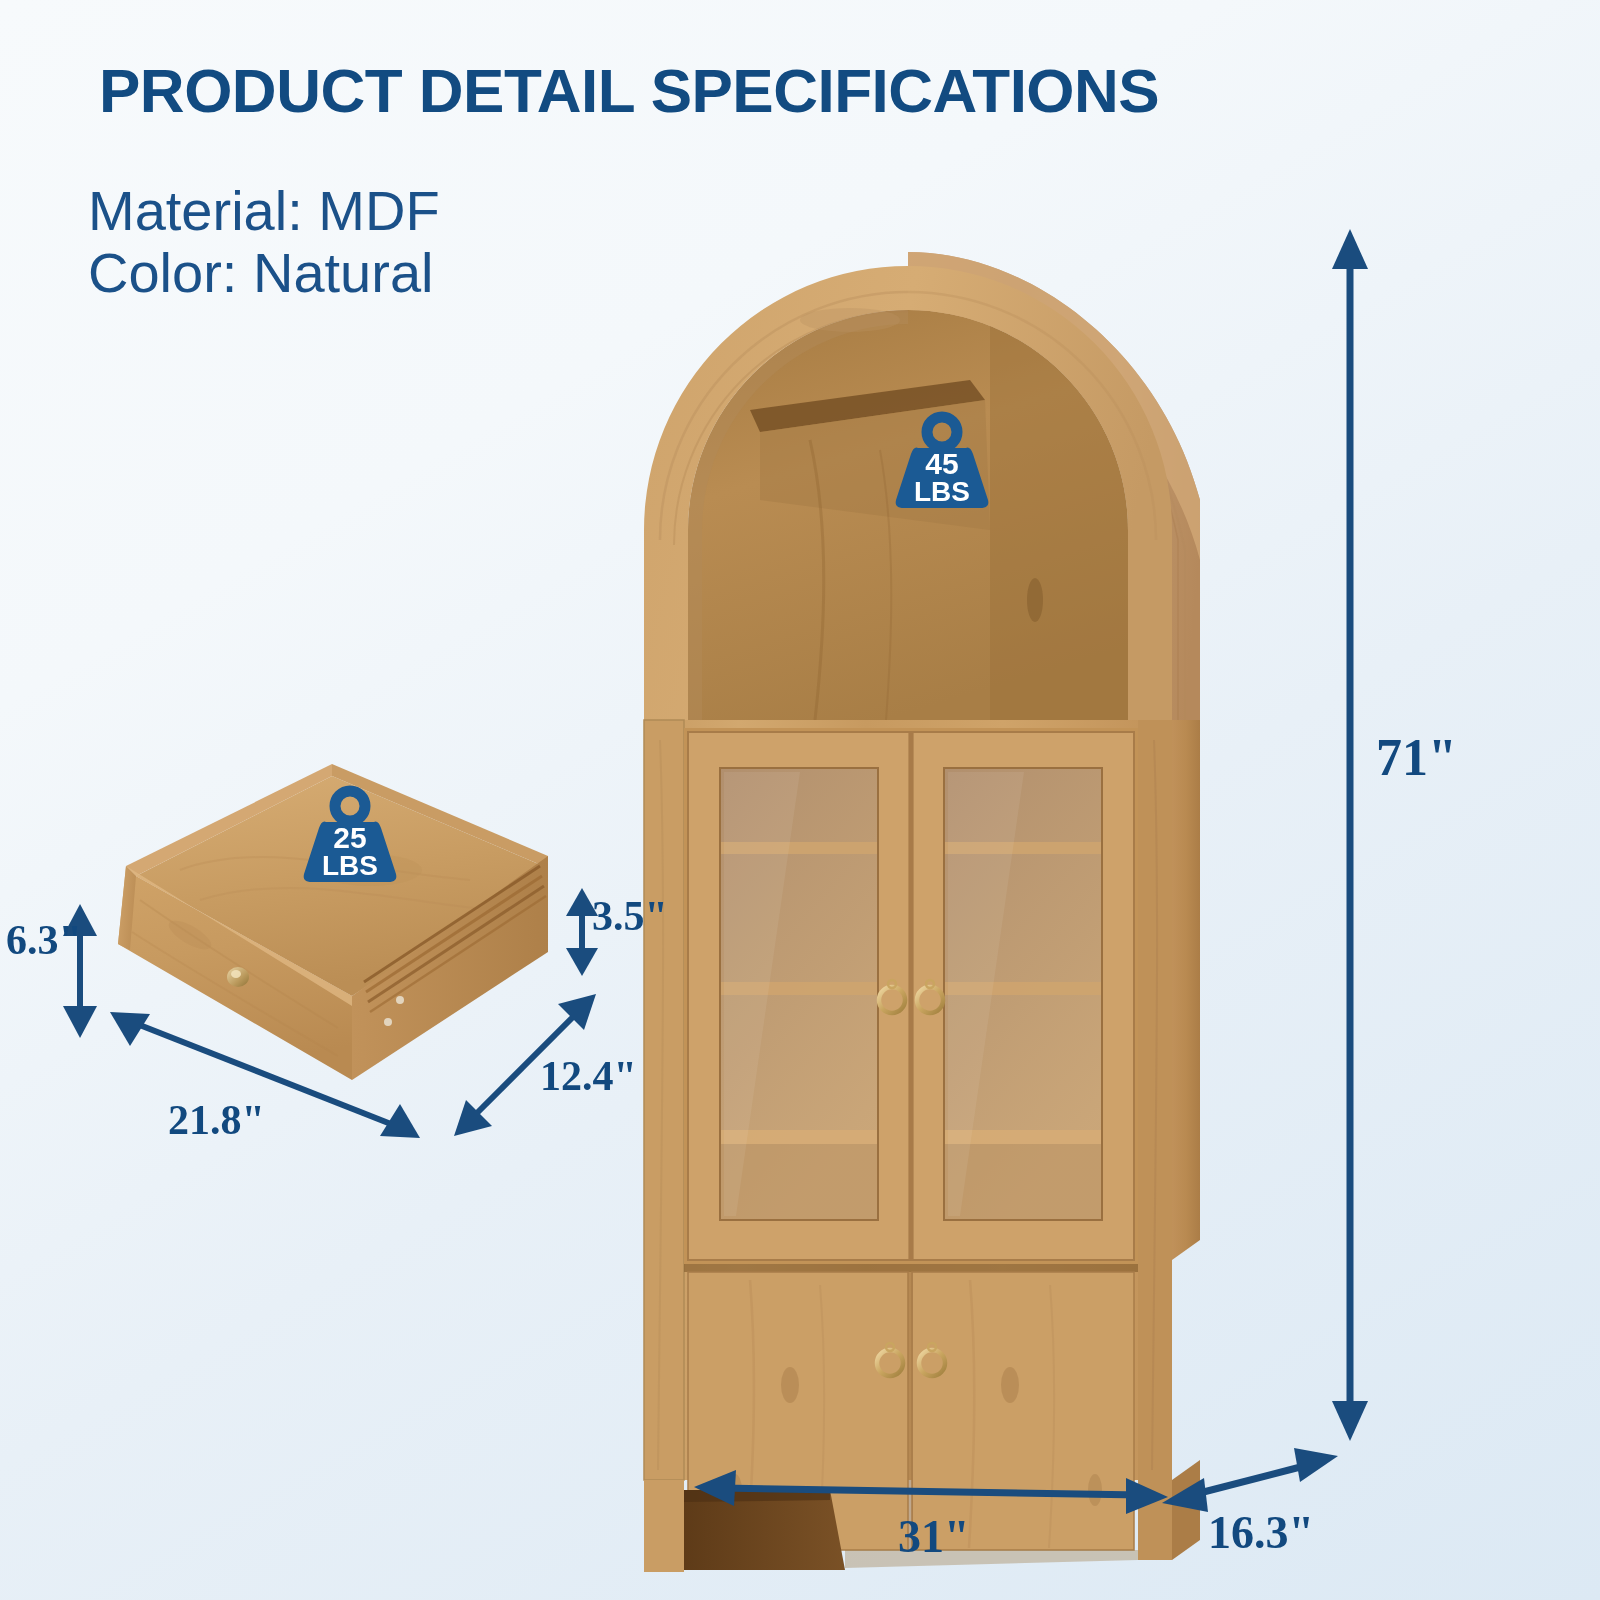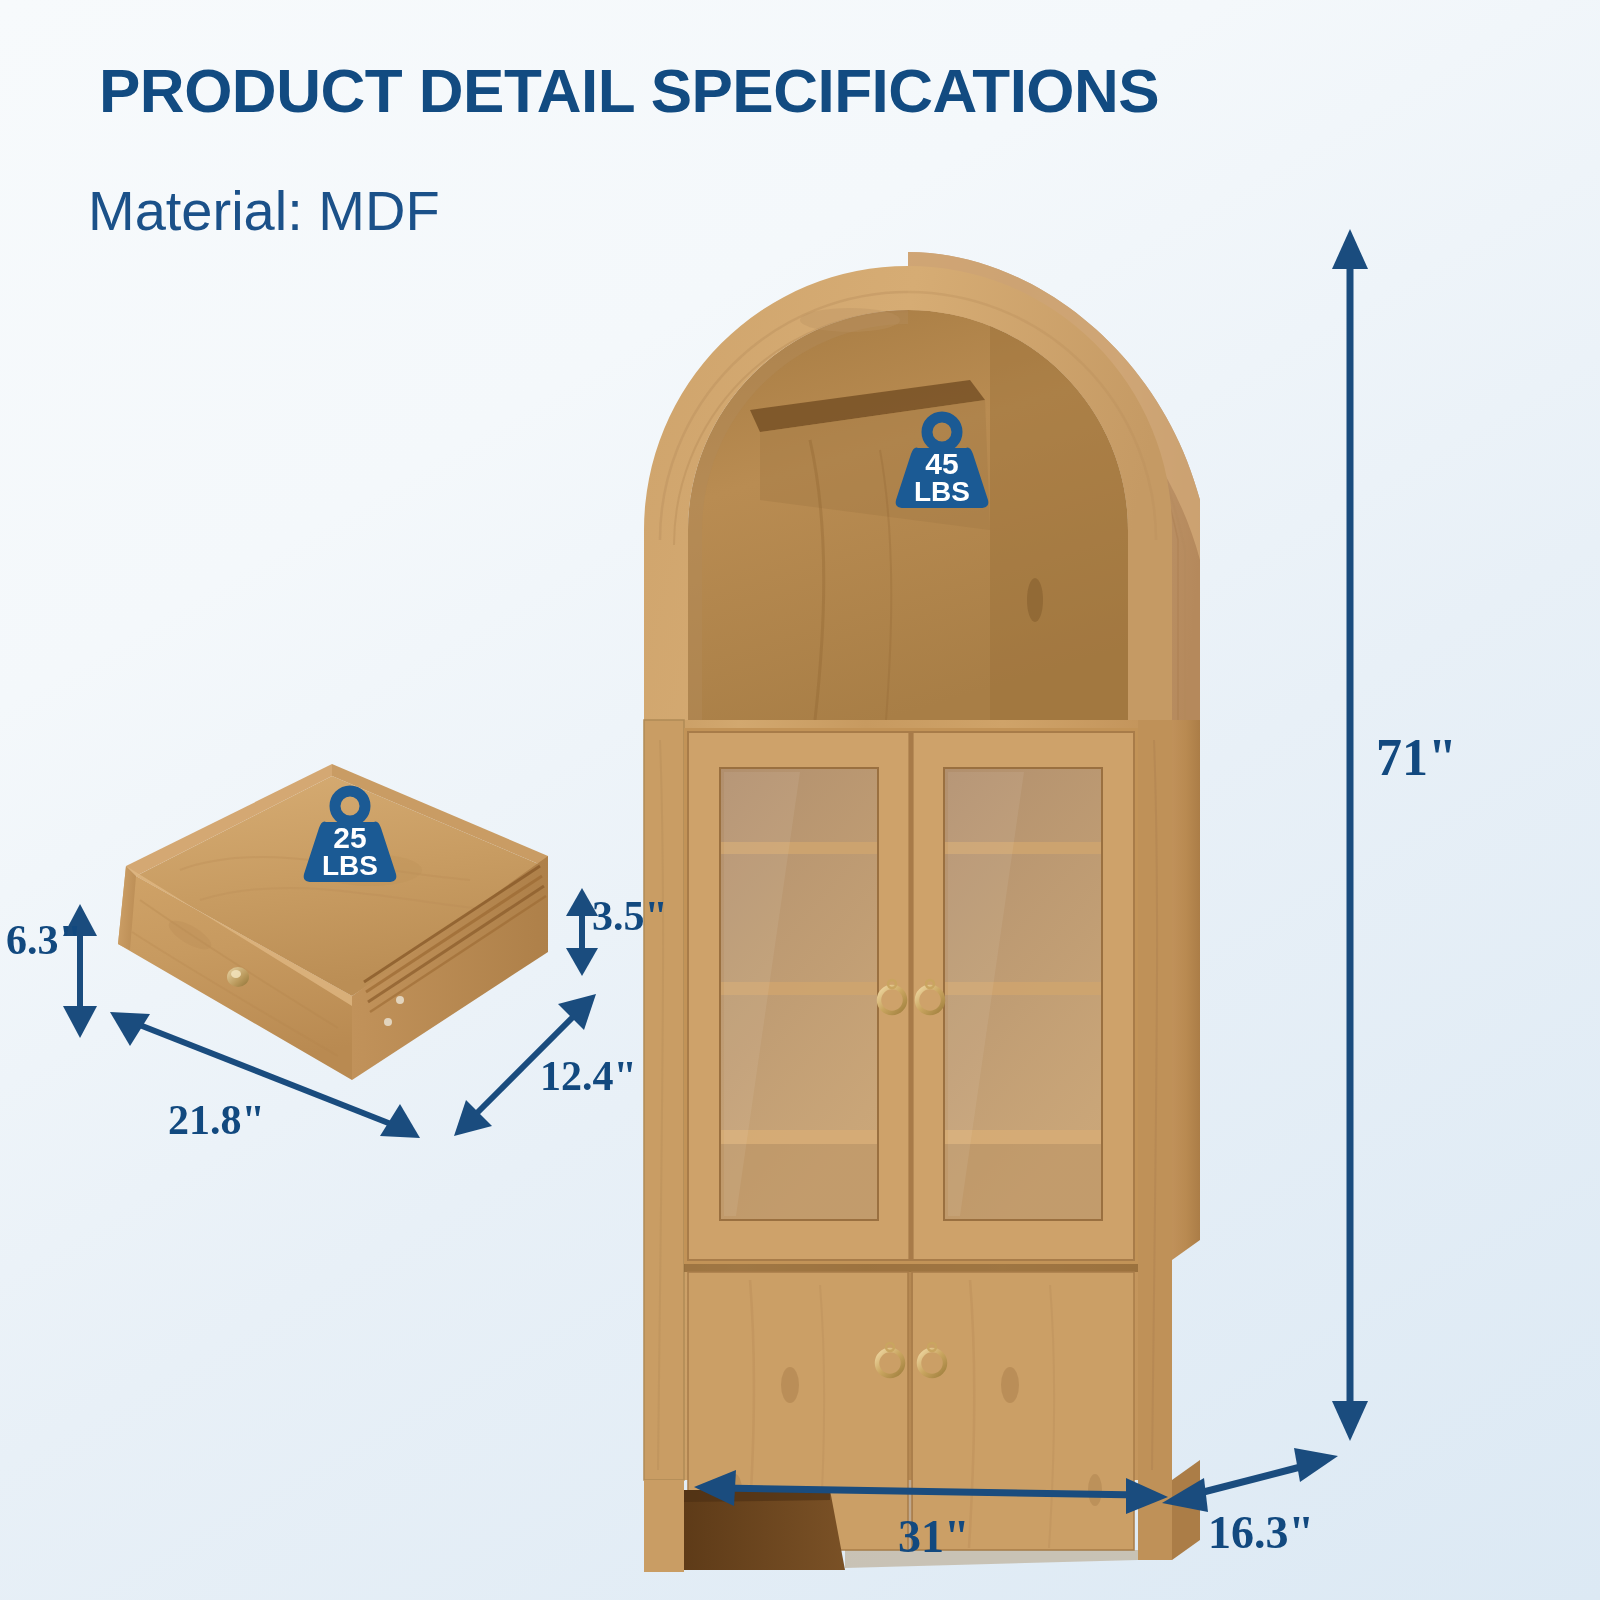--- a/index.html
+++ b/index.html
@@ -75,20 +75,21 @@
 
 <div id="page">
 
   <div class="header">
     <div class="accent-orange"></div>
     <div class="accent-blue"></div>
     <div class="title-text">PRODUCT DETAIL SPECIFICATIONS</div>
   </div>
 
   <div class="spec-line spec-material">Material: MDF</div>
+  <div class="spec-line spec-color">Color: Natural</div>
 
   <svg class="abs" style="left:640px; top:200px;" width="780" height="1300" viewBox="0 0 780 1300">
     <defs>
       <linearGradient id="frontWood" x1="0" y1="0" x2="1" y2="0">
         <stop offset="0%" stop-color="#c89b62"></stop>
         <stop offset="18%" stop-color="#d2a86f"></stop>
         <stop offset="42%" stop-color="#c79a60"></stop>
         <stop offset="68%" stop-color="#cfa369"></stop>
         <stop offset="100%" stop-color="#c19259"></stop>
       </linearGradient>

